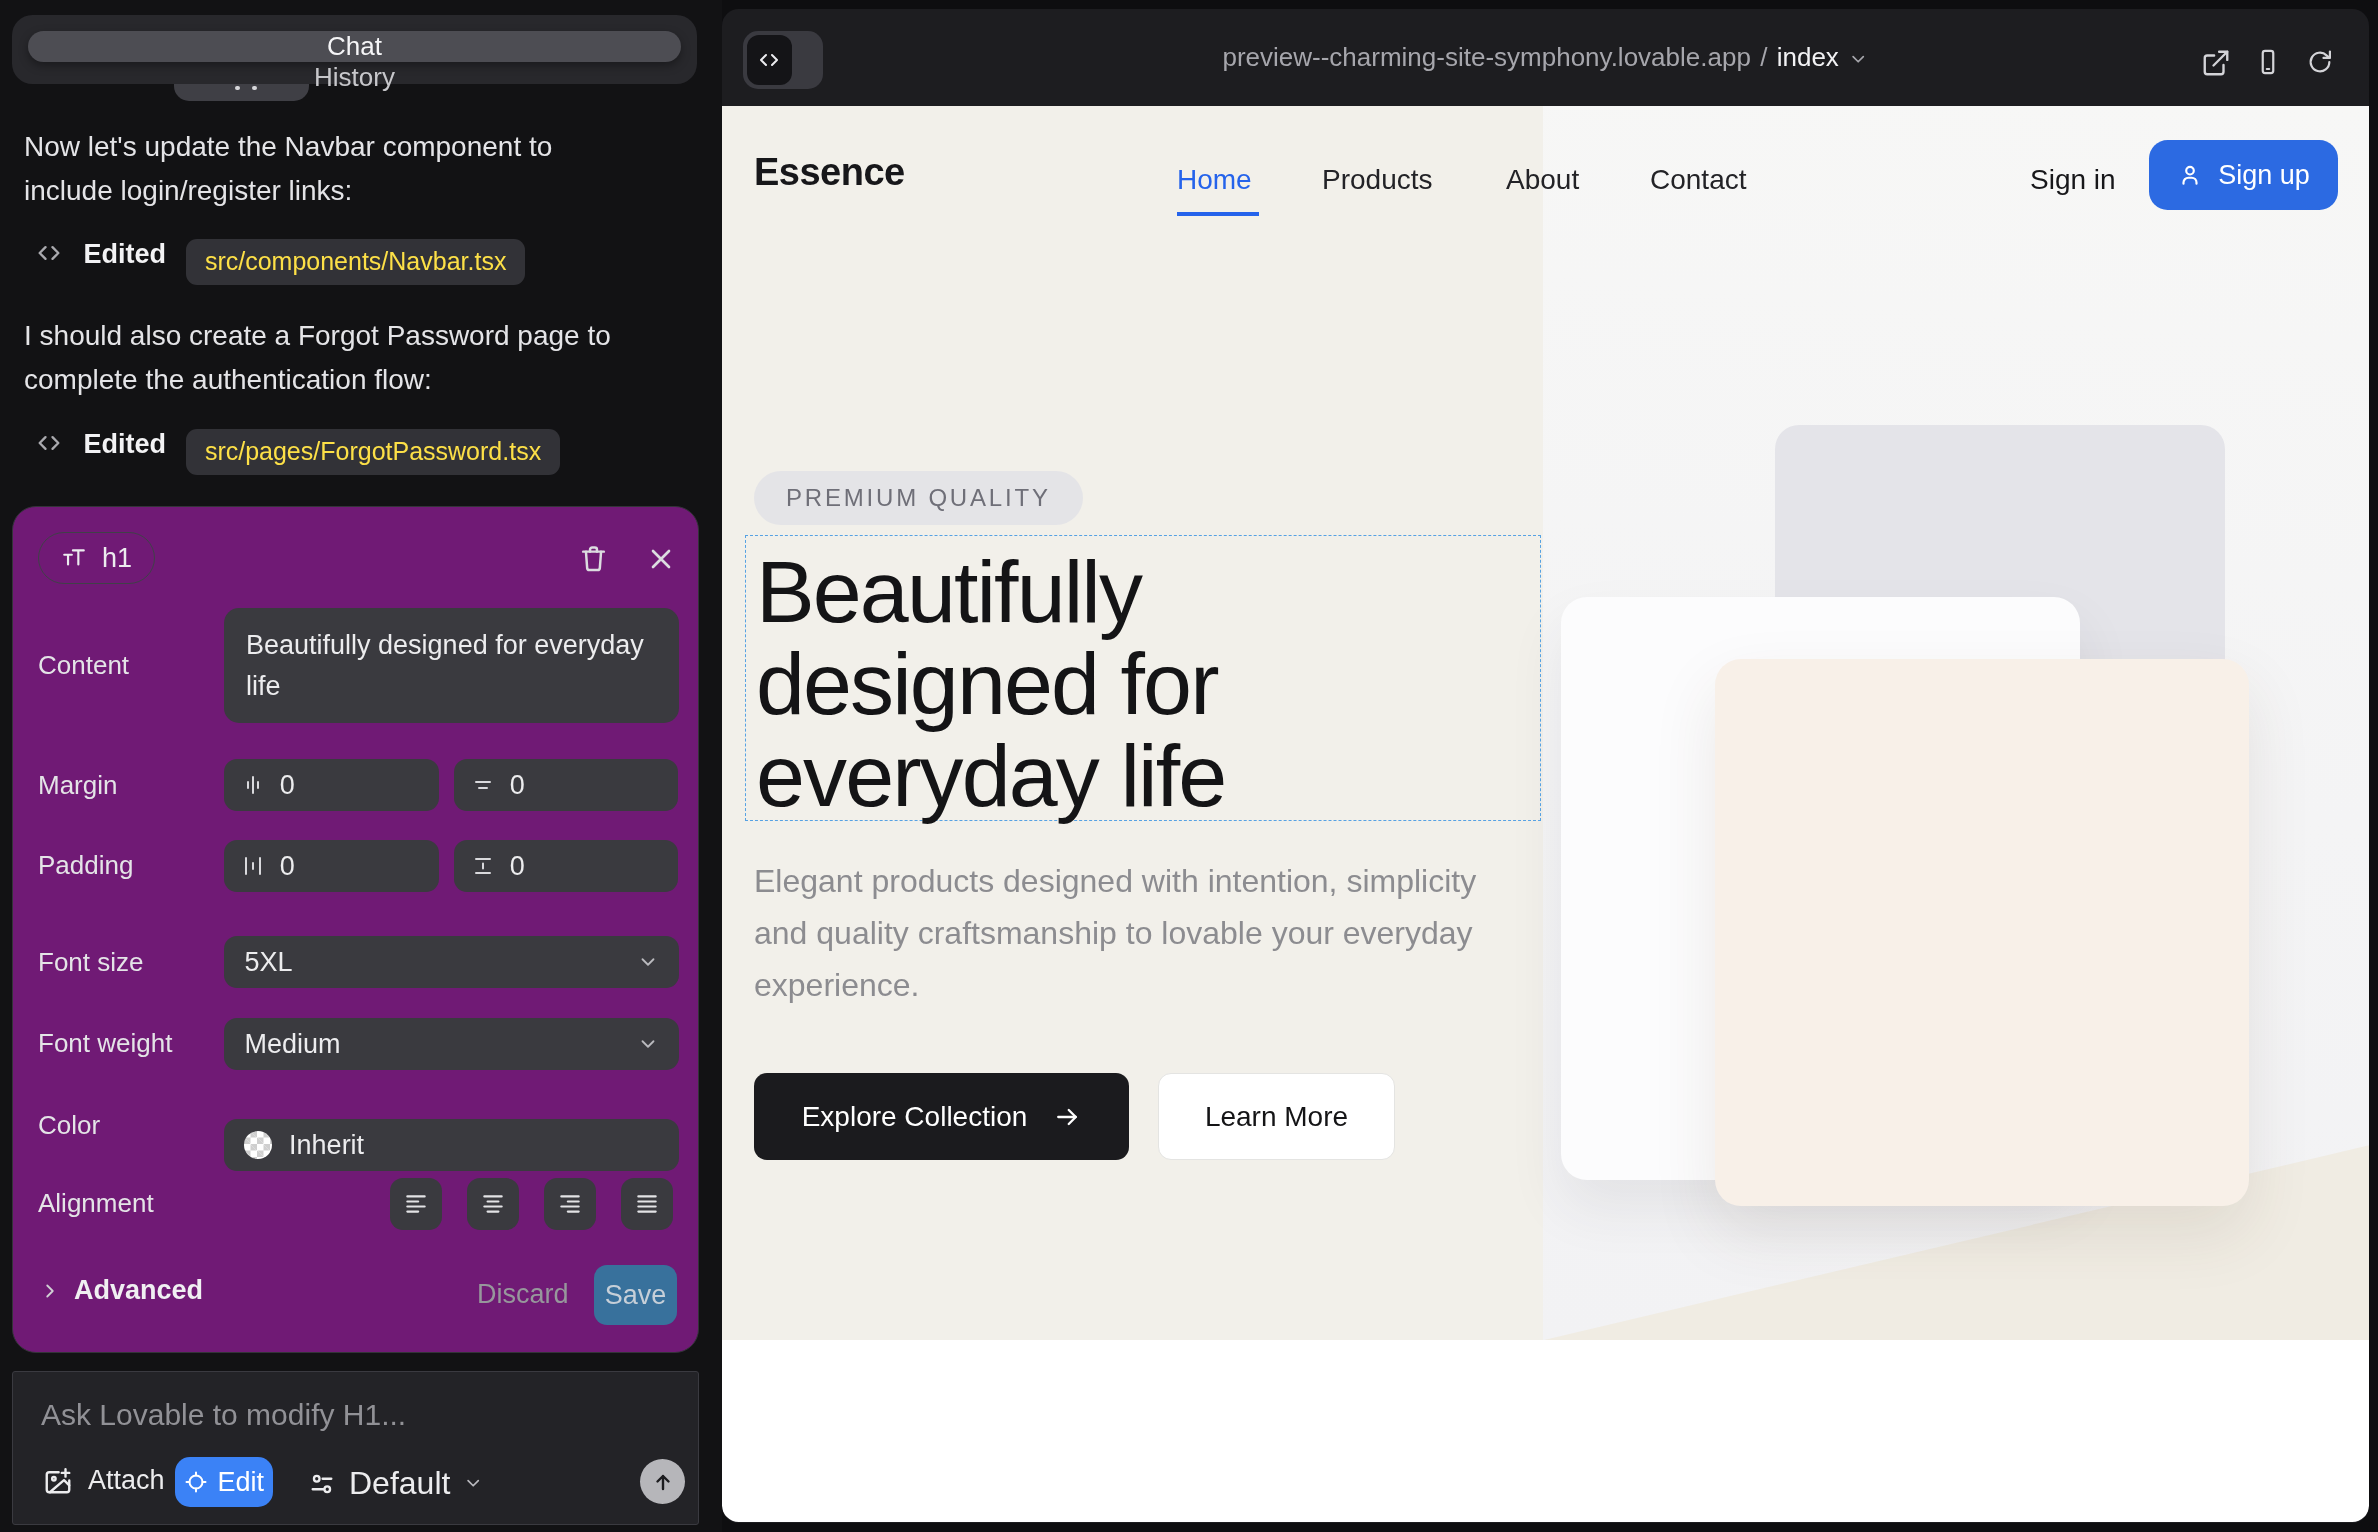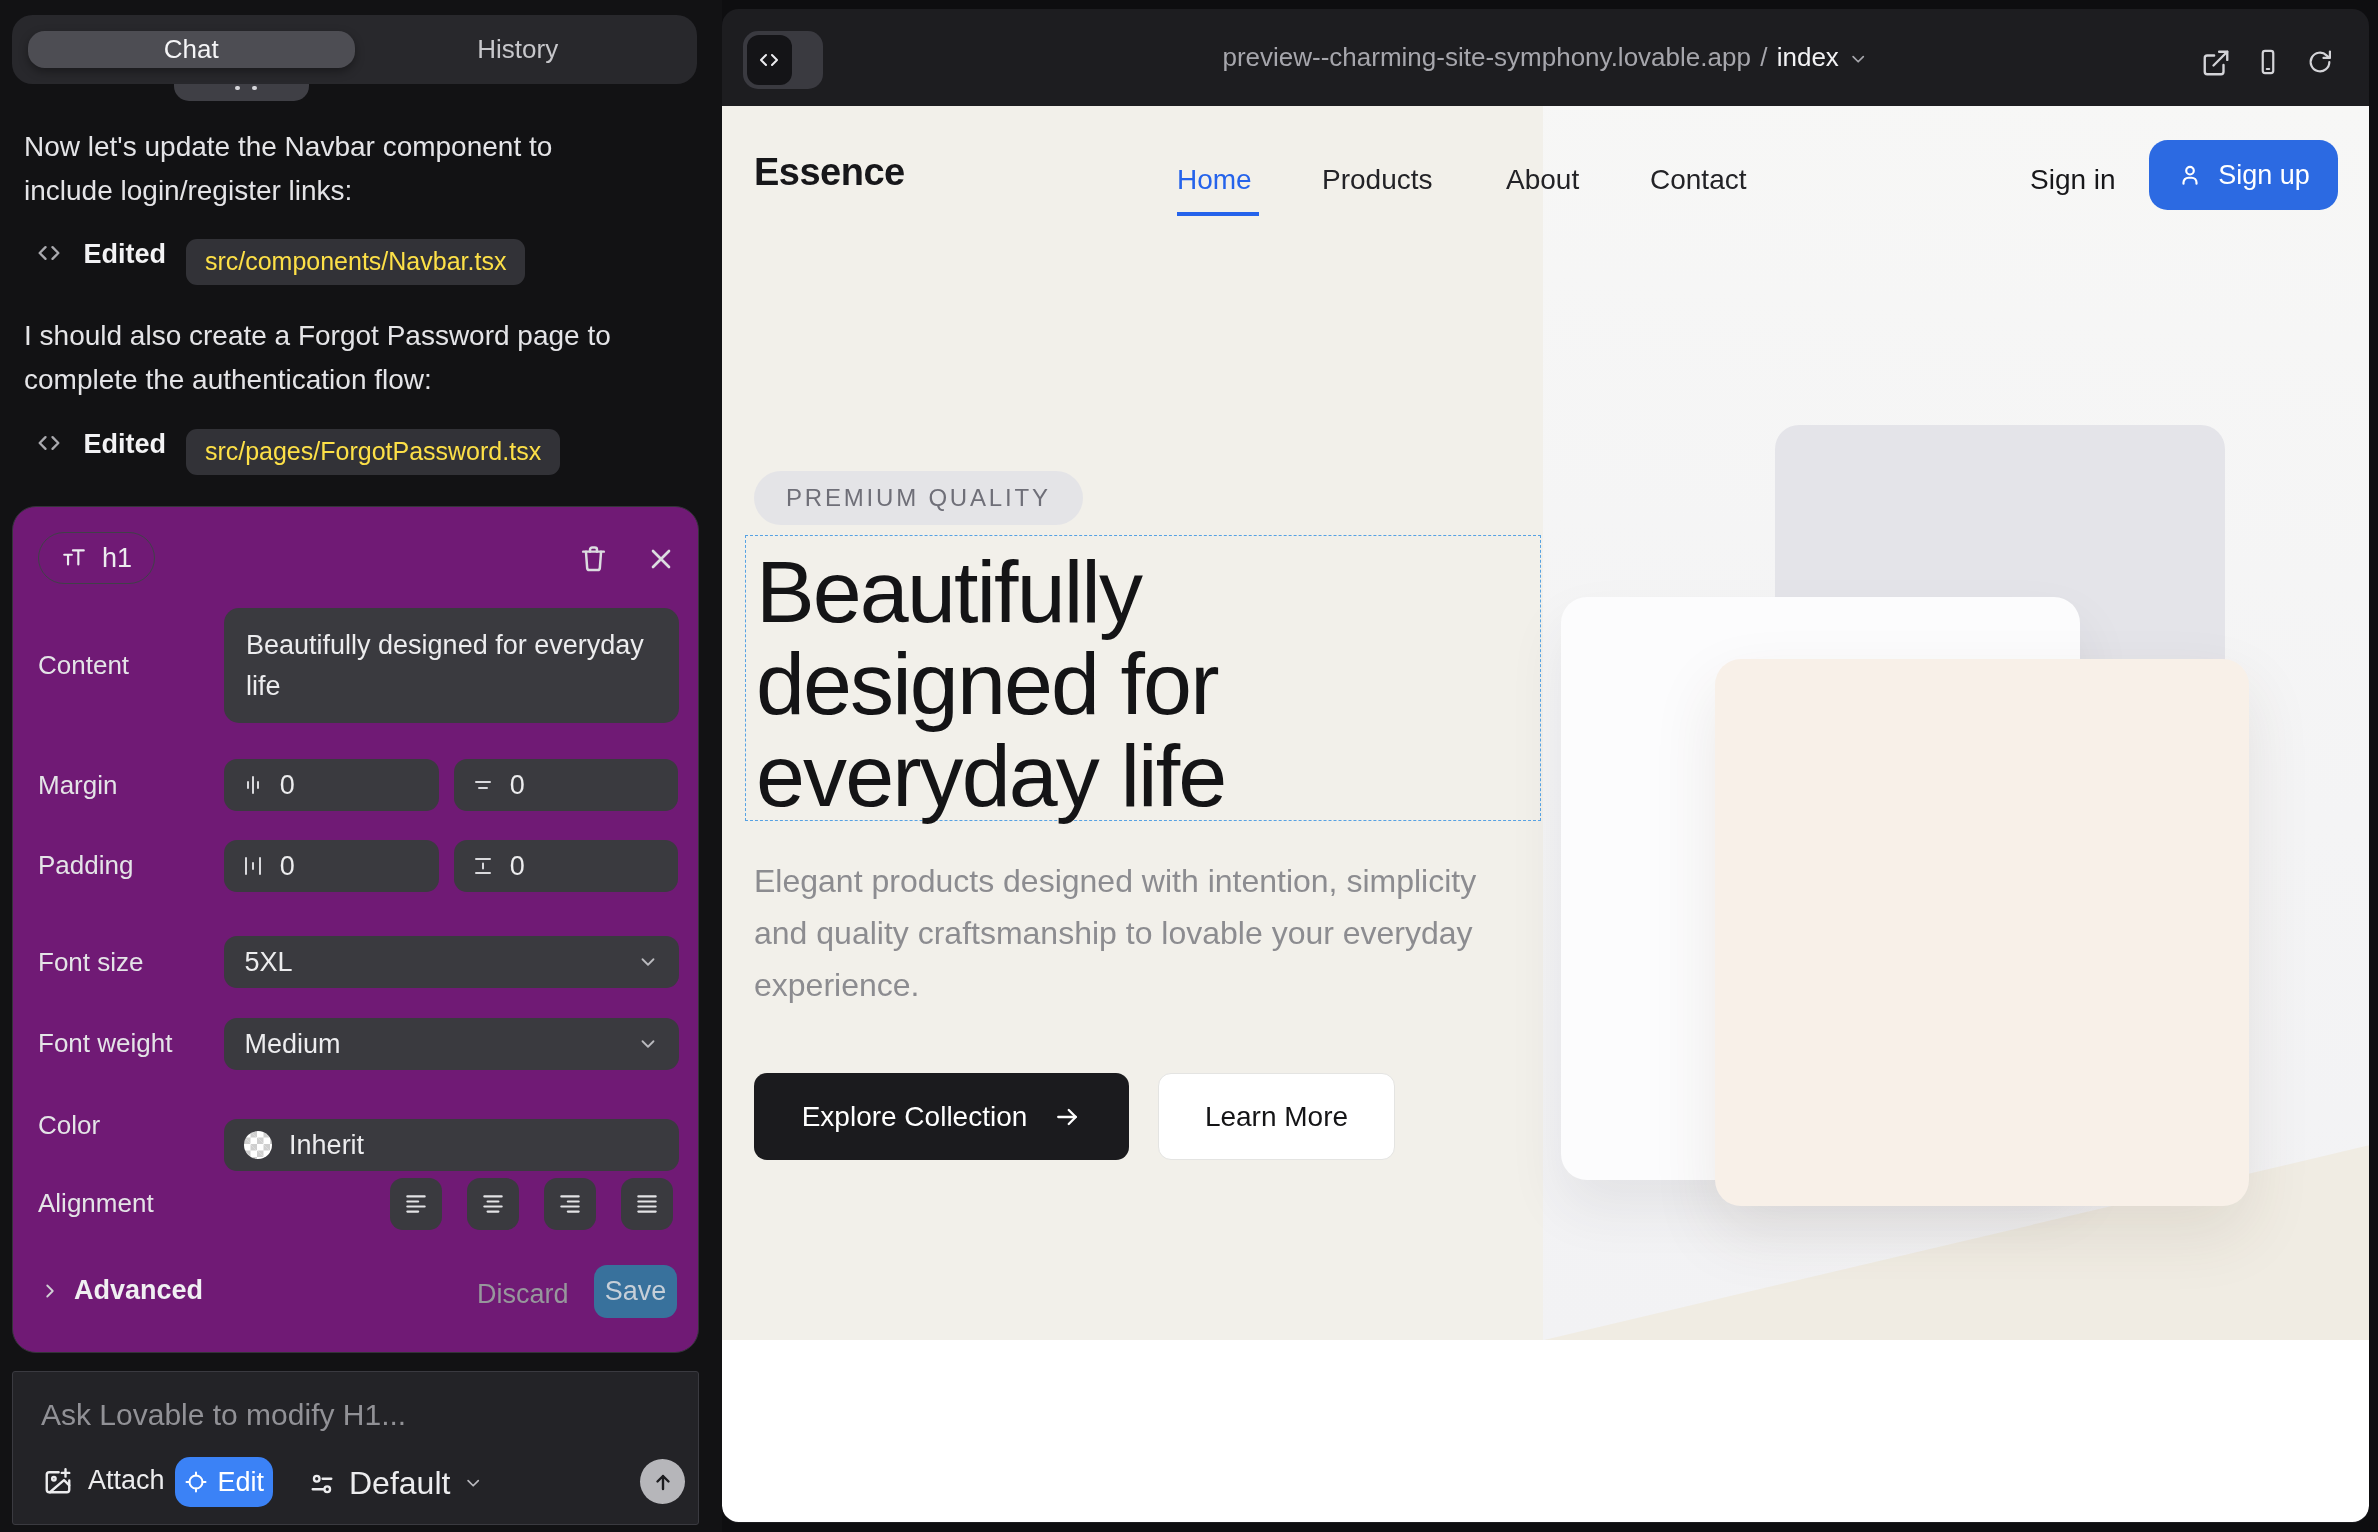--- a/index.html
+++ b/index.html
@@ -9,21 +9,21 @@
     font-family:"Liberation Sans","DejaVu Sans",sans-serif;
     color:#e6e6e9;
     position:relative;
   }
   svg { display:block; }
 
   
   .sidebar { position:absolute; left:0; top:0; width:722px; height:1532px; background:#121214; }
 
   .tabbar { position:absolute; left:12px; top:15px; width:685px; height:69px;
-    background:#28282c; border-radius:20.4px; display:flex; padding:16px; z-index:3; }
+    background:#28282c; border-radius:20.4px; display:flex; padding:16px; z-index:3;flex-direction:column; }
   .tab { flex:1; display:flex; align-items:center; justify-content:center;
     font-size:26px; color:#c7c7cb; border-radius:16.7px; cursor:pointer; }
   .tab.active { background:#4d4d53; color:#f5f5f7; box-shadow:0 3.7px 9.3px rgba(0,0,0,.35); }
 
   .scroll-bubble { position:absolute; left:174px; top:82px; width:135px; height:18.6px;
     background:#3f3f45; border-radius:0 0 15px 15px; z-index:2; }
   .scroll-bubble i { position:absolute; top:3.7px; width:4.6px; height:4.6px; border-radius:50%; background:#d6d6da; }
   .scroll-bubble i:first-child { left:61px; } .scroll-bubble i:last-child { left:78px; }
 
   .msg { position:absolute; left:24px; width:612px; font-size:28px; line-height:44px; color:#e4e4e7; }
@@ -54,21 +54,21 @@
     background-image:
       linear-gradient(45deg,#cfcfcf 25%,transparent 25%,transparent 75%,#cfcfcf 75%),
       linear-gradient(45deg,#cfcfcf 25%,#ffffff 25%,#ffffff 75%,#cfcfcf 75%);
     background-size:13px 13px; background-position:0 0,6.5px 6.5px; background-color:#fff; }
   .align-btn { position:absolute; top:671px; width:52px; height:52px; background:#3a3a3f;
     border-radius:13px; color:#e3e3e6; display:flex; align-items:center; justify-content:center; cursor:pointer; }
   .advanced { position:absolute; left:26px; top:768px; display:flex; align-items:center; gap:13px;
     color:#f0f0f2; font-size:27px; font-weight:600; cursor:pointer; }
   .advanced .ic { color:#d0d0d4; }
   .discard { position:absolute; left:464px; top:772px; font-size:27px; color:#97979c; cursor:pointer; }
-  .save { position:absolute; left:581px; top:758px; width:83px; height:53px; background:#38719c;
+  .save { position:absolute; left:581px; top:758px; width:83px; height:60px; background:#38719c;
     border-radius:13px; color:#c6cfd8; font-size:27px; display:flex; align-items:center;
     justify-content:center; cursor:pointer; }
 
   
   .promptbox { position:absolute; left:12px; top:1371px; width:687px; height:154px;
     background:#232327; border:1.9px solid #3a3a40; border-radius:3px; z-index:4; }
   .placeholder { position:absolute; left:28px; top:26px; font-size:30px; color:#919196; }
   .attach { position:absolute; left:30px; top:93px; display:flex; align-items:center; gap:15px;
     color:#ececee; font-size:27px; cursor:pointer; }
   .edit-pill { position:absolute; left:162px; top:85px; width:98px; height:50px;

